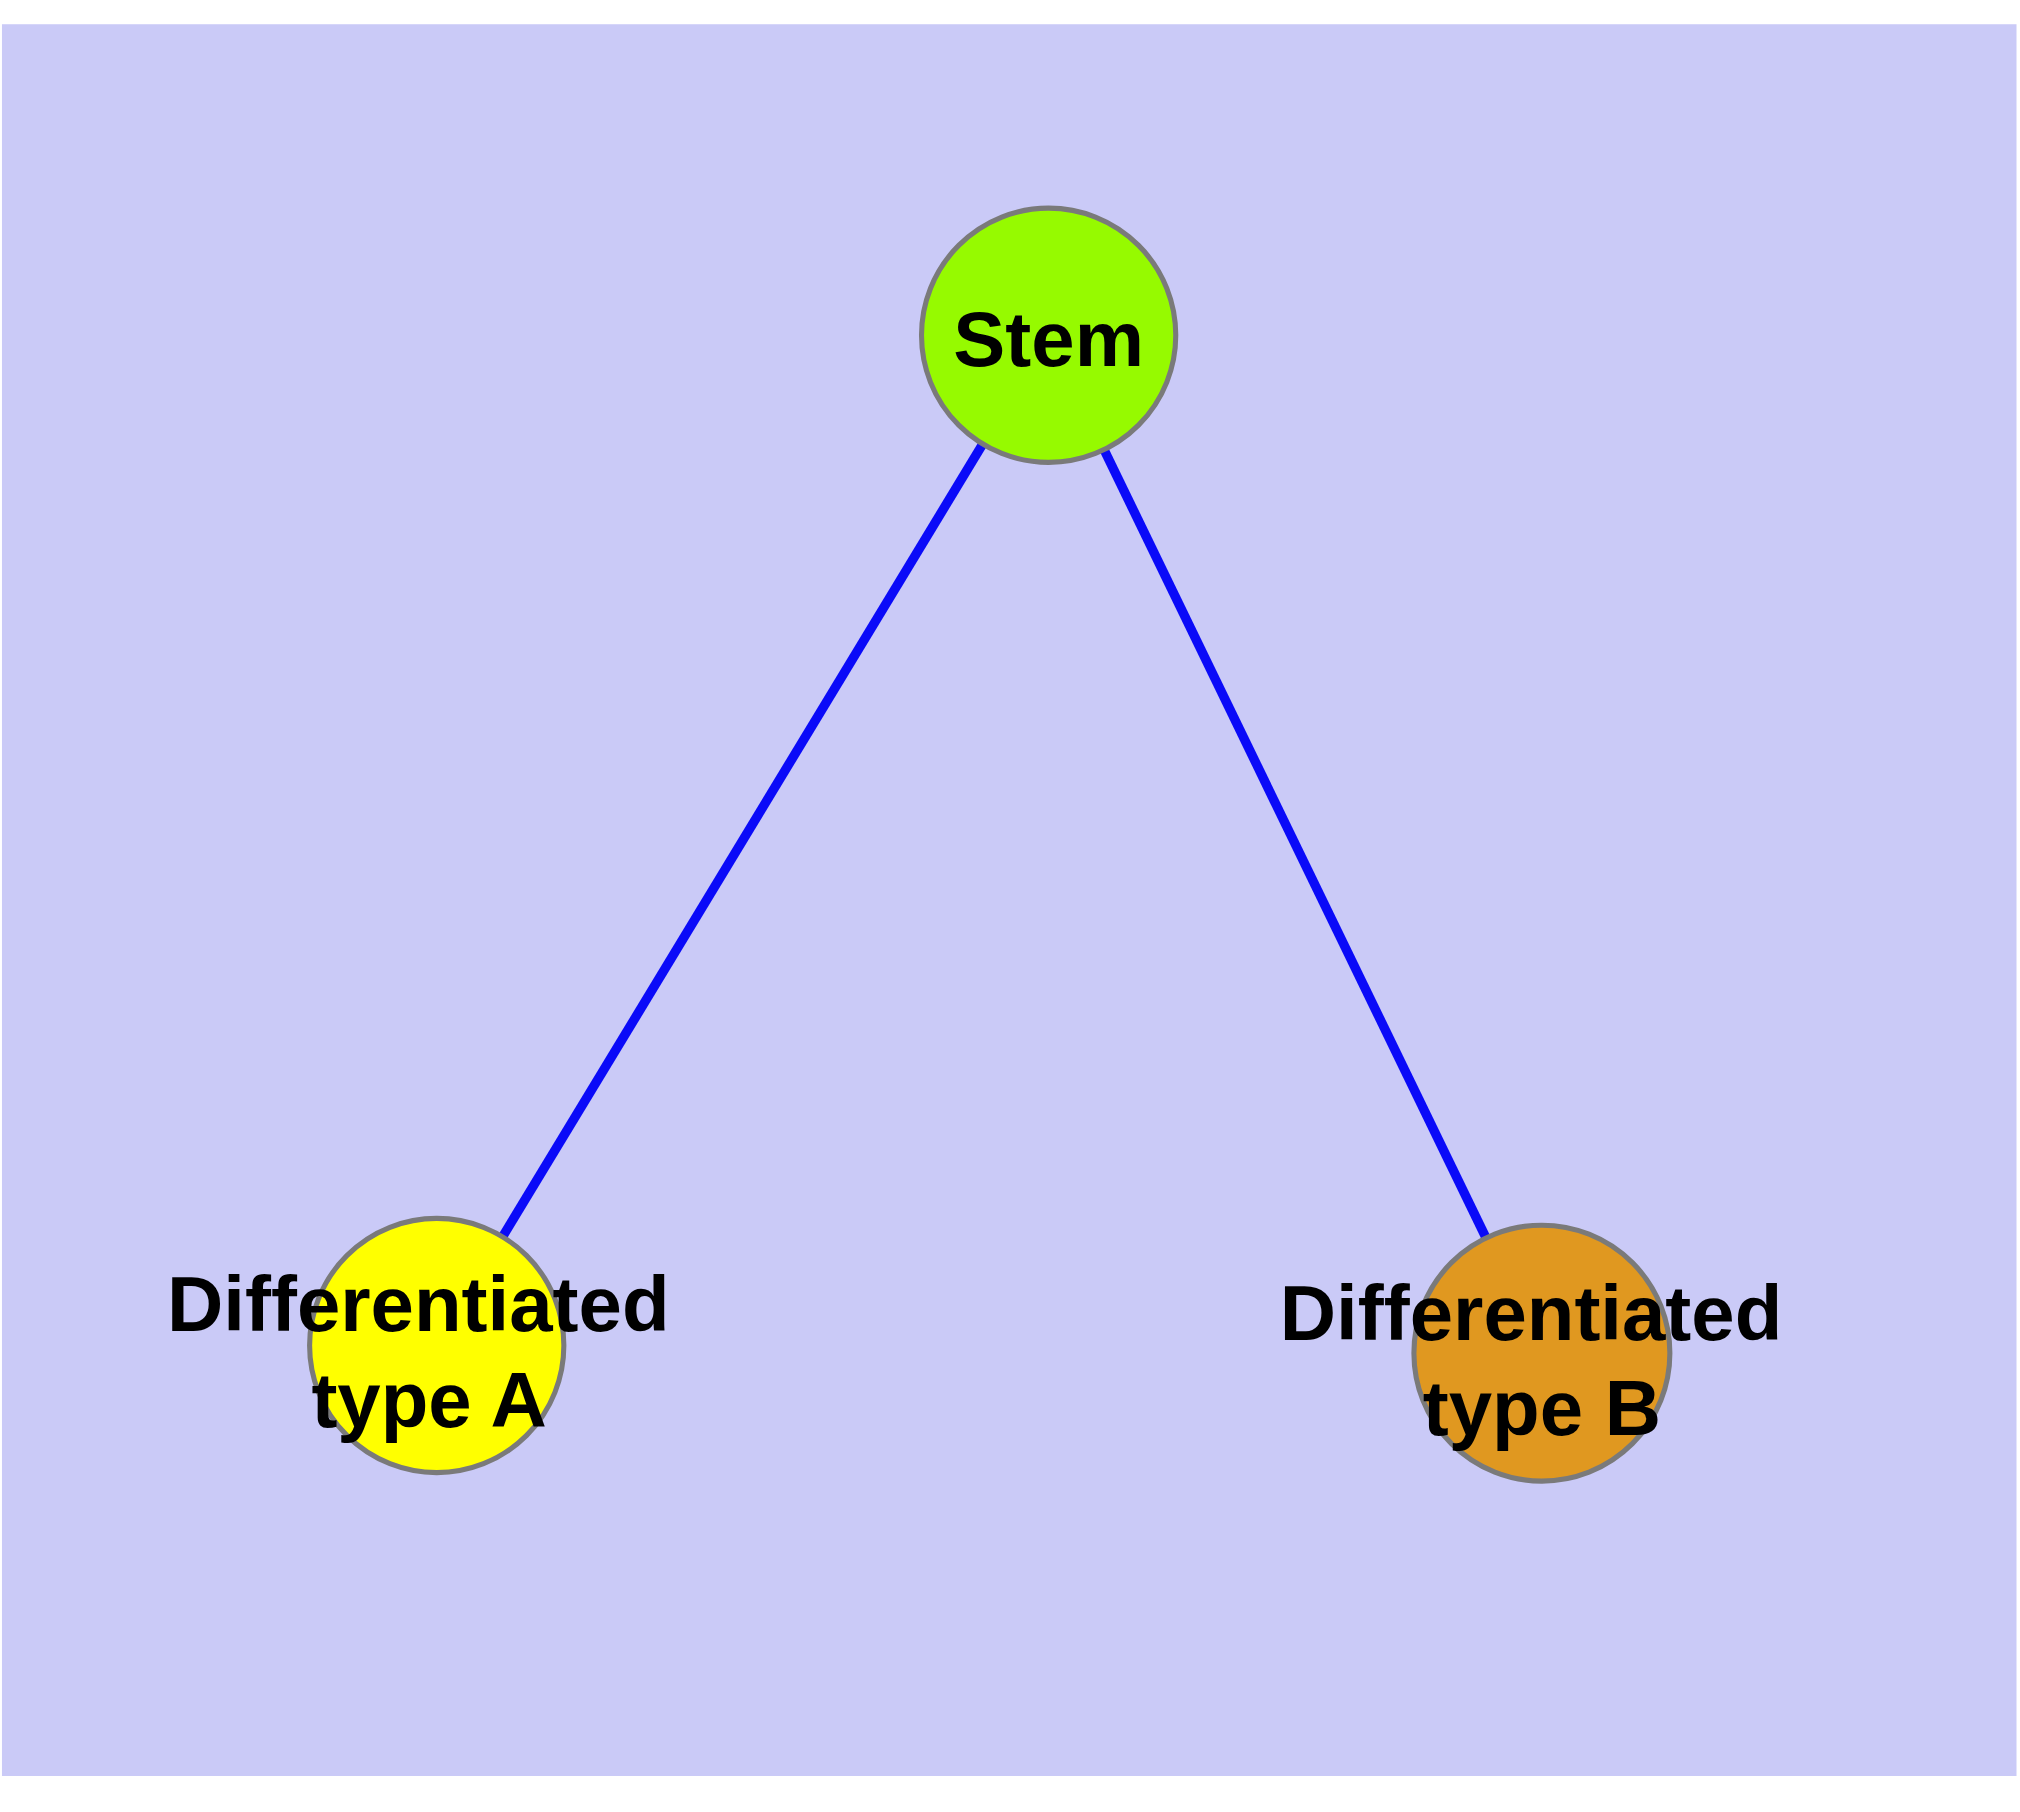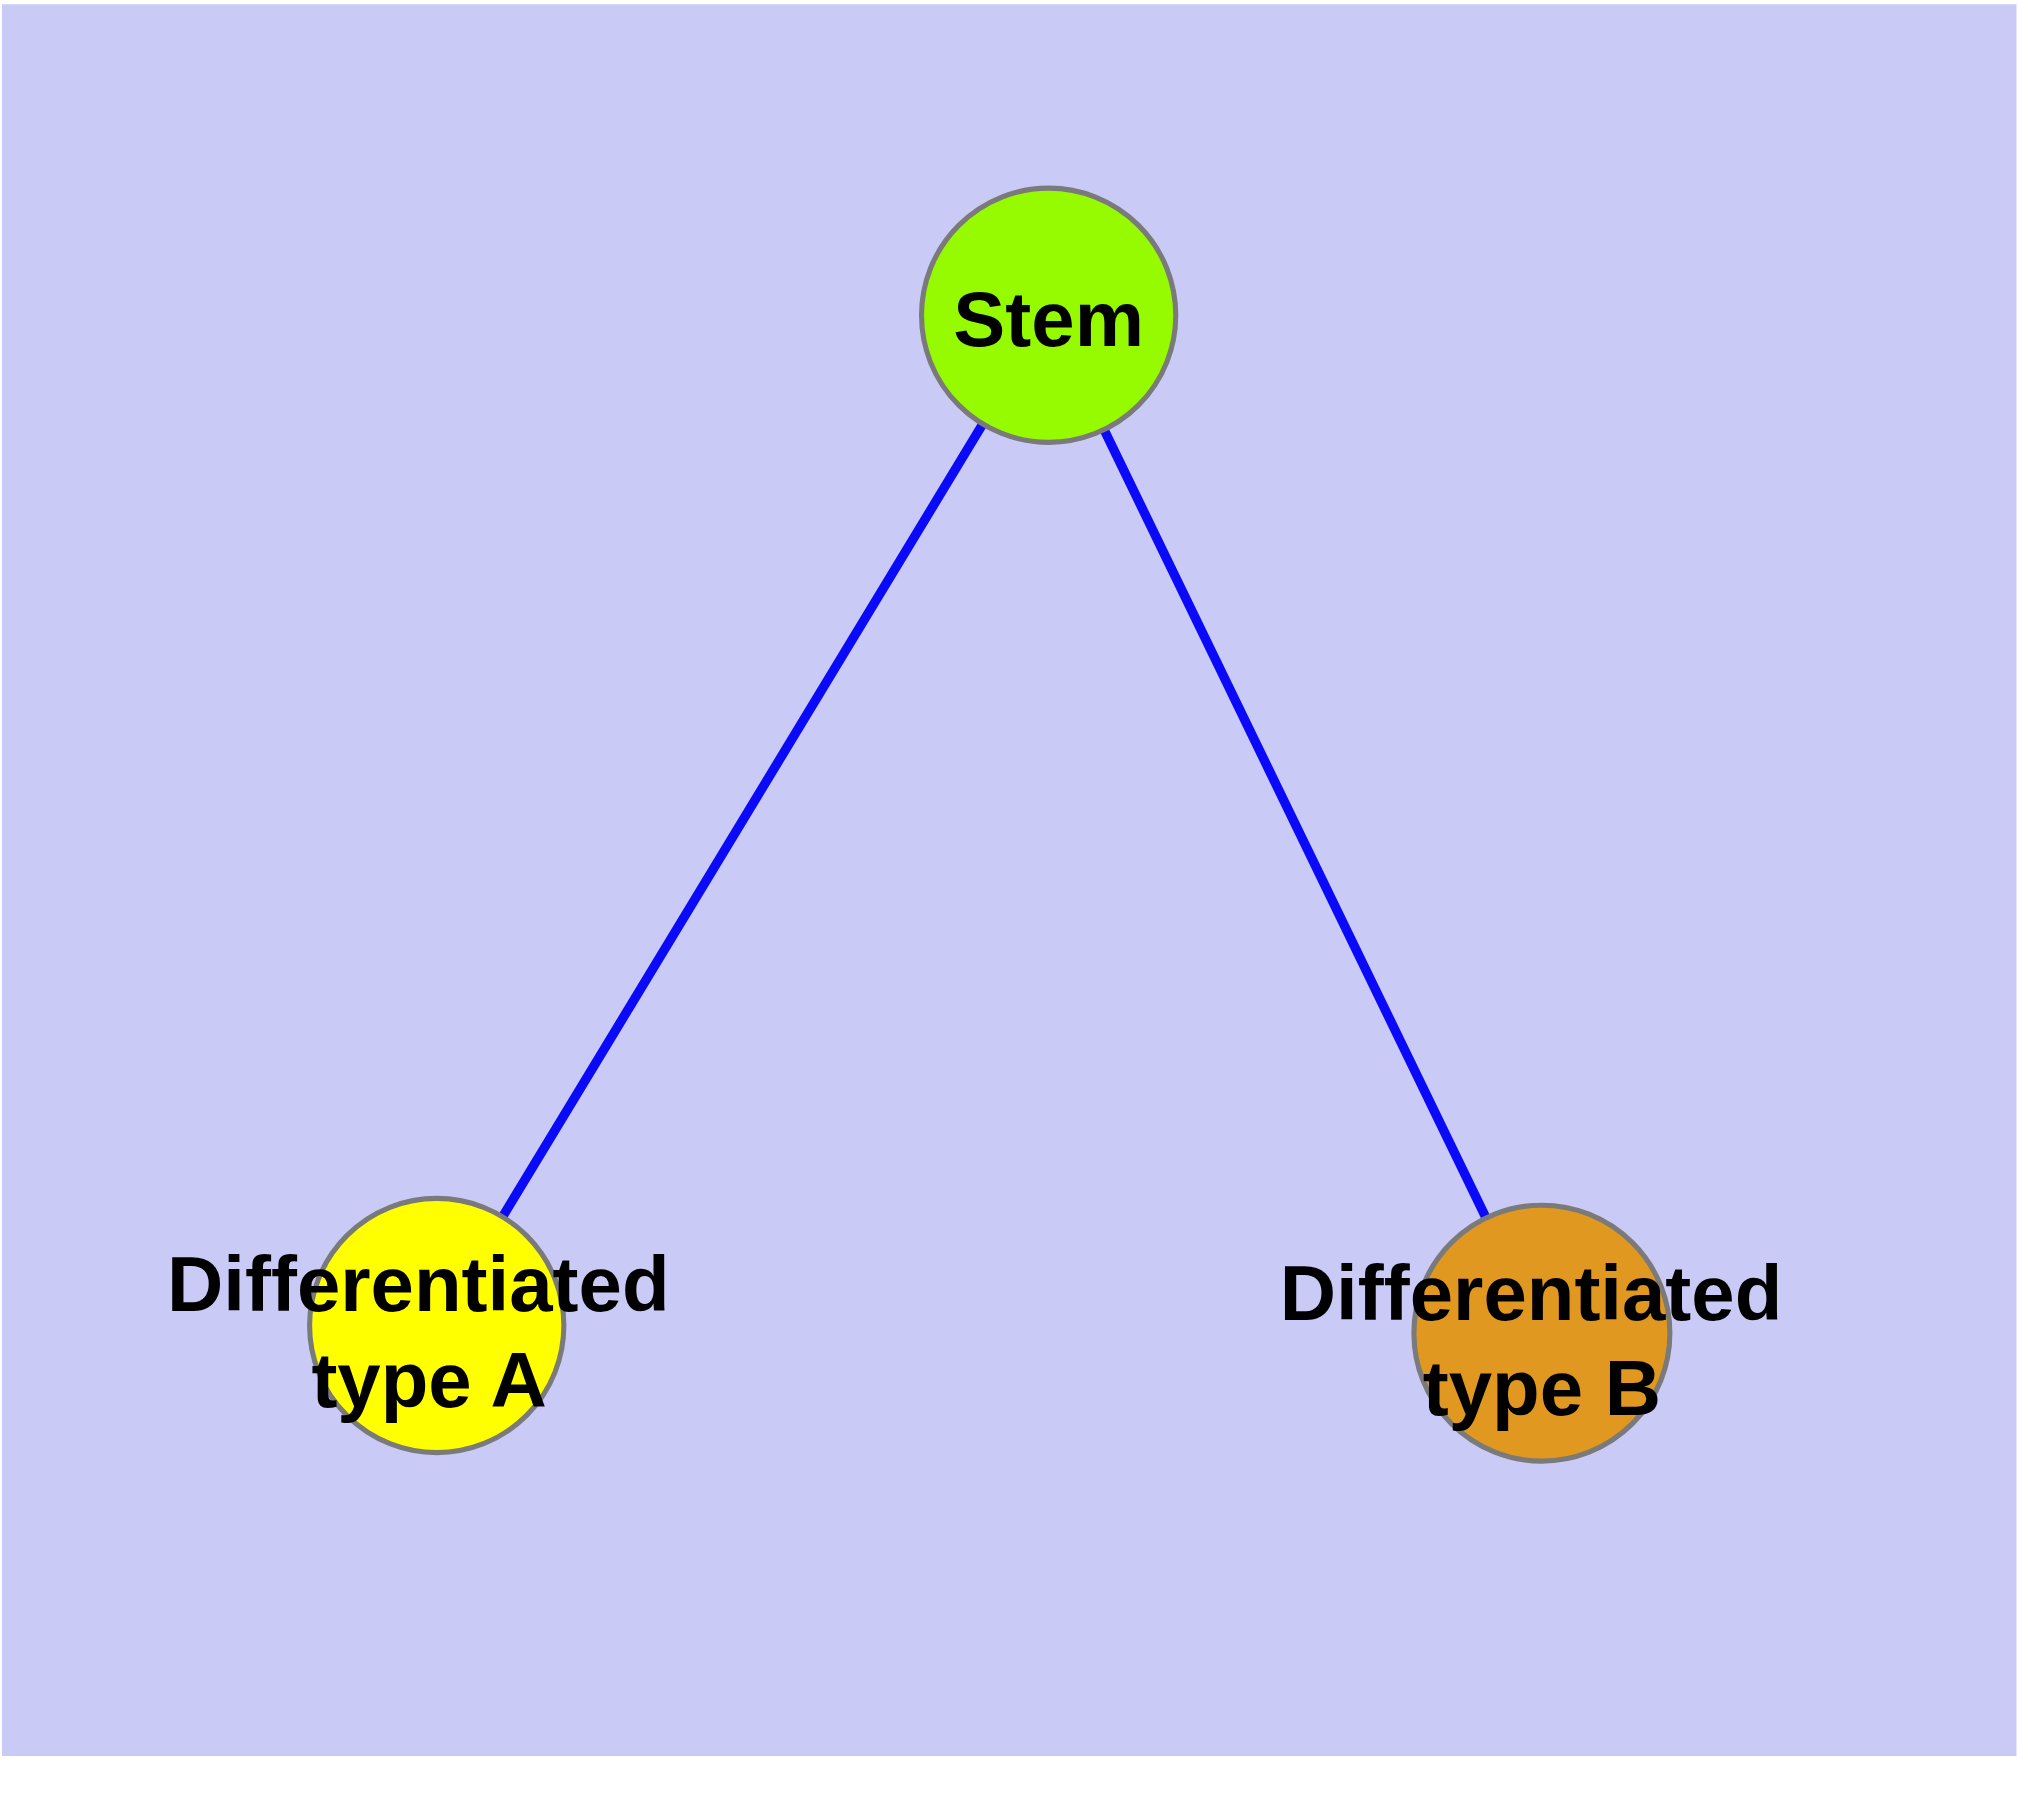--- a/index.html
+++ b/index.html
@@ -6,20 +6,21 @@
     margin: 0;
     padding: 0;
     background: #ffffff;
   }
   .canvas {
     position: relative;
     width: 2021px;
     height: 1756px;
     background: #ffffff;
     overflow: hidden;
+    margin-top: 20px;
   }
   svg.graph {
     display: block;
     width: 2021px;
     height: 1812px;
   }
   .edge {
     stroke-width: 11;
     fill: none;
     stroke-linecap: butt;

